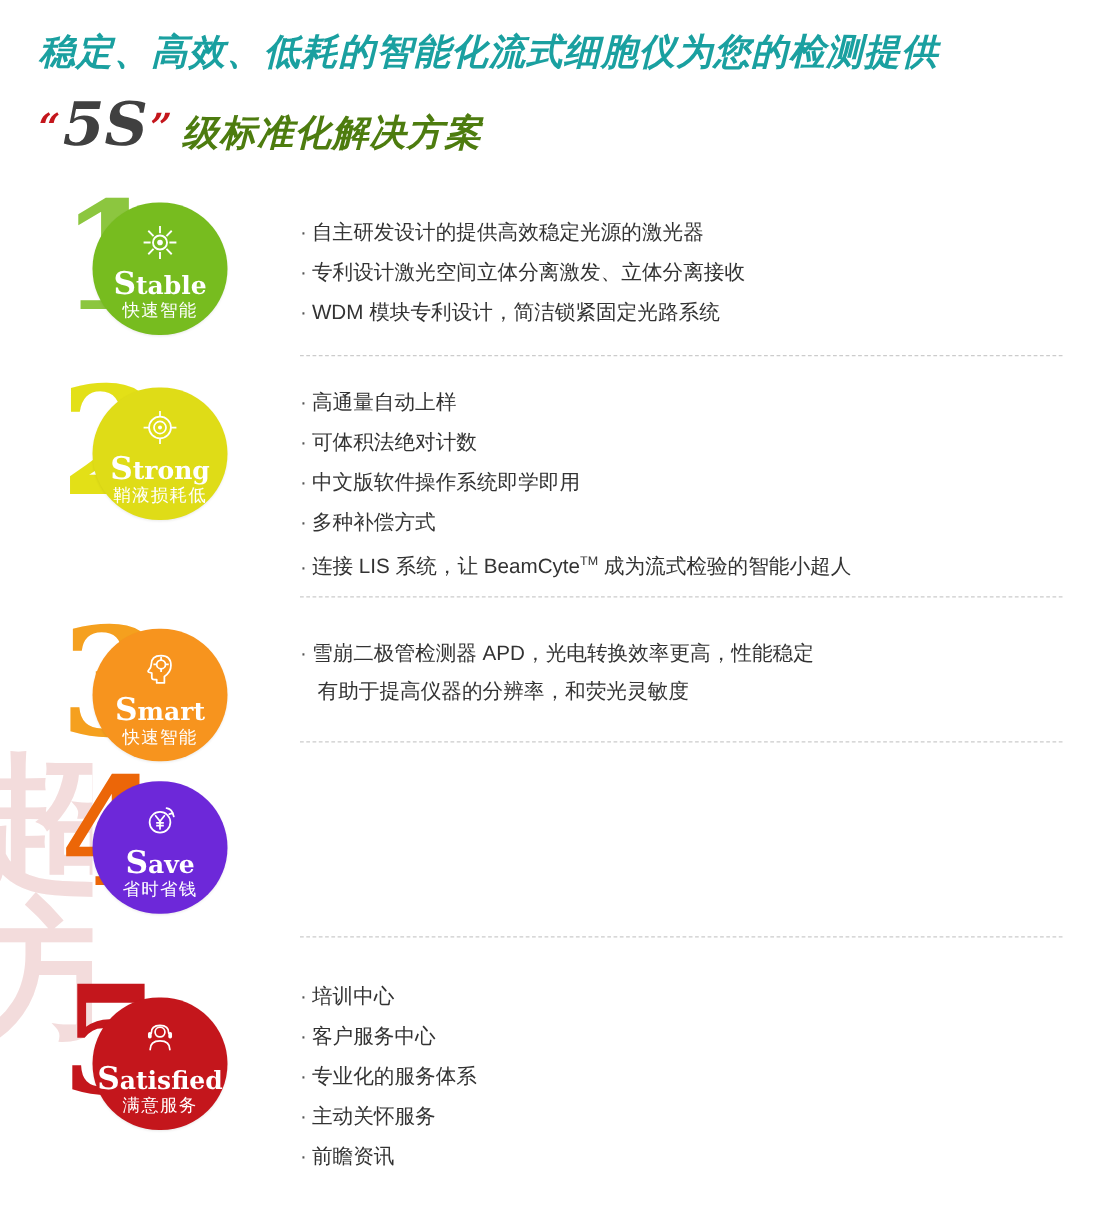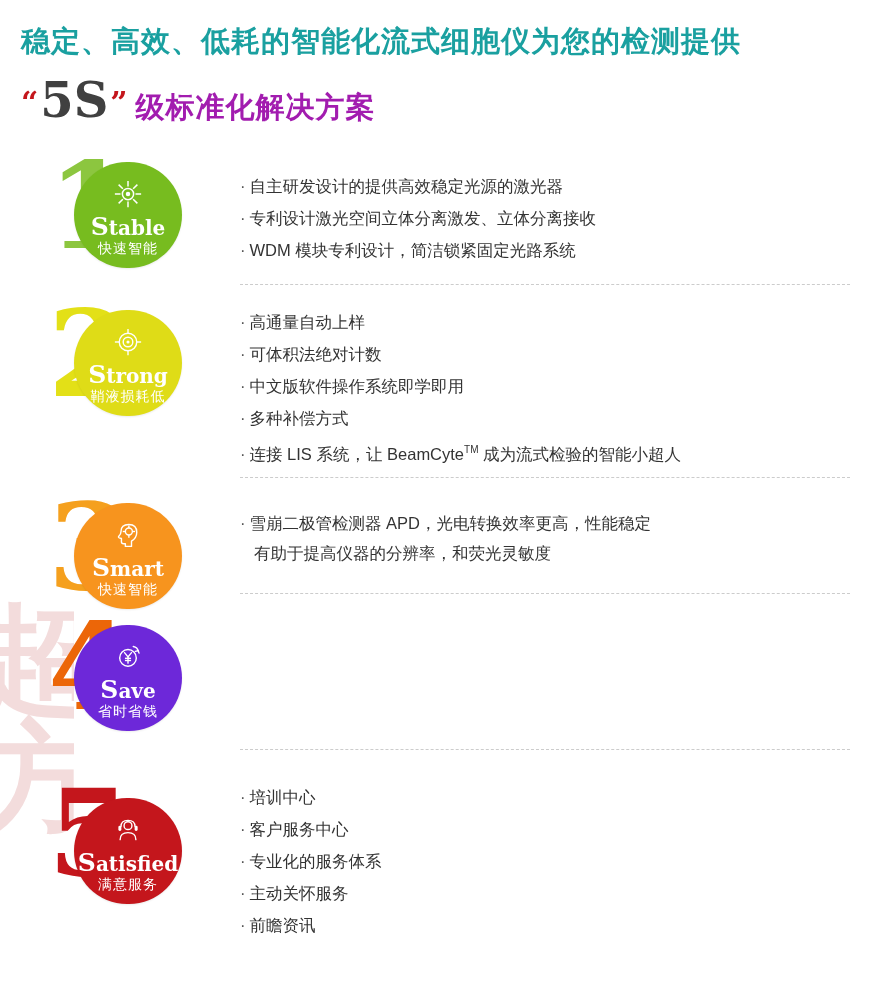--- a/index.html
+++ b/index.html
@@ -28,23 +28,24 @@
     letter-spacing: 4px;
     user-select: none;
     z-index: 0;
     font-family: "DejaVu Serif", serif;
   }
   .watermark .wline { display: block; }
 
   
   .headline {
     position: absolute;
-    left: 21px; top: 22px;
+    left: 31px; top: 22px;
     width: 840px;
     z-index: 3;
+    font-style: italic;
   }
   .headline .line1 {
     font-size: 29px;
     font-weight: bold;
     color: #1aa0a0;
     letter-spacing: 1px;
     white-space: nowrap;
   }
   .headline .line2 {
     margin-top: 10px;
@@ -64,21 +65,21 @@
     color: #404040;
     font-size: 48px;
     font-weight: bold;
     font-family: "DejaVu Serif", serif;
     letter-spacing: 0px;
     padding: 0 2px;
   }
   .line2-rest {
     font-size: 29px;
     font-weight: bold;
-    color: #a21caf;
+    color: #4d7c0f;
     letter-spacing: 1px;
     margin-left: 8px;
   }
 
   
   .content {
     position: absolute;
     left: 0; top: 152px;
     width: 880px;
     z-index: 2;

